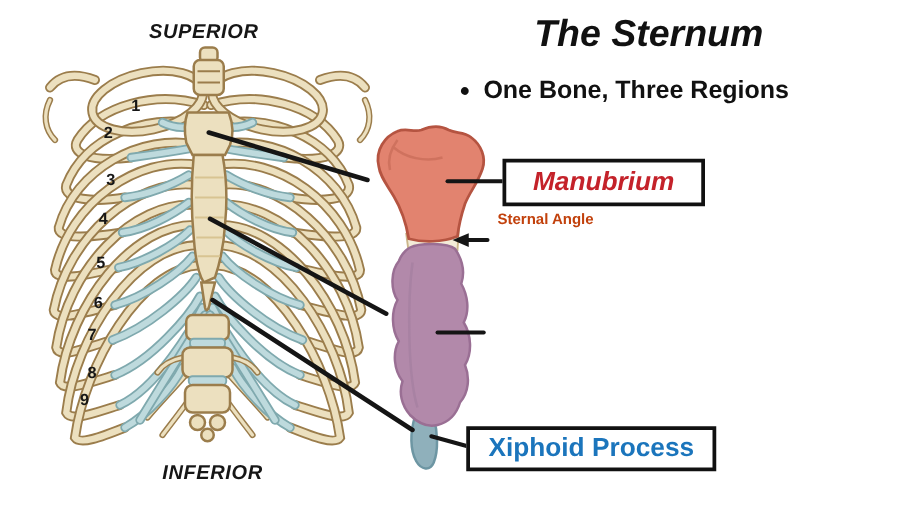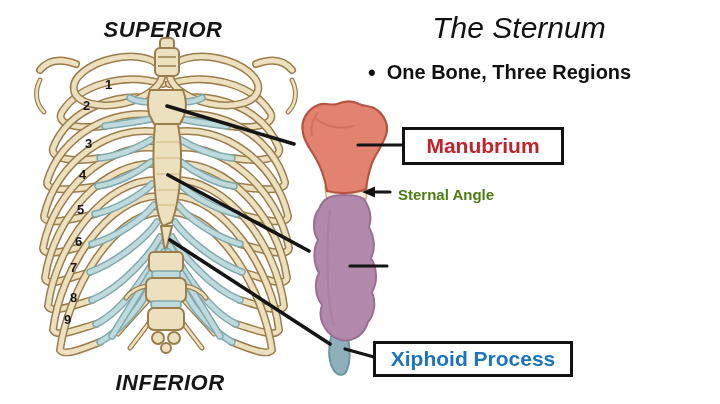--- a/index.html
+++ b/index.html
@@ -13,33 +13,33 @@
   .bone-t{fill:none;stroke:#9b7d4c;stroke-width:5;stroke-linecap:round;}
   .bone-ti{fill:none;stroke:#ece0bf;stroke-width:2.6;stroke-linecap:round;}
   .cart-o{fill:none;stroke:#7fa9ae;stroke-width:7.5;stroke-linecap:round;}
   .cart-i{fill:none;stroke:#bedadd;stroke-width:4.6;stroke-linecap:round;}
   .bonefill{fill:#ece0bf;stroke:#9b7d4c;stroke-width:2;}
   .discfill{fill:#bedadd;stroke:#7fa9ae;stroke-width:1.5;}
   .lead{stroke:#151515;stroke-width:3.6;stroke-linecap:round;}
   .lead2{stroke:#151515;stroke-width:3.2;stroke-linecap:round;}
 
   
-  .orient{position:absolute;width:140px;text-align:center;font-size:22px;font-weight:bold;
+  .orient{position:absolute;width:140px;text-align:center;font-size:16px;font-weight:bold;
           font-style:italic;color:#161616;letter-spacing:.5px;}
   .title{position:absolute;left:388px;top:11px;width:262px;text-align:center;
-         font-size:30px;font-weight:normal;font-style:italic;color:#111;}
+         font-size:30px;font-weight:bold;font-style:italic;color:#111;}
   .subtitle{position:absolute;left:368px;top:61px;display:flex;align-items:center;
             font-size:20px;font-weight:bold;color:#111;}
   .subtitle .bullet{font-size:22px;margin-right:11px;line-height:1;}
   .labelbox{position:absolute;border:3px solid #111;background:#fff;display:flex;
             align-items:center;justify-content:center;font-weight:bold;font-size:21px;}
-  .box-manubrium{left:402px;top:127px;width:156px;height:32px;color:#c4222a;}
+  .box-manubrium{left:402px;top:127px;width:156px;height:32px;color:#c4222a;font-style:italic;}
   .box-body{left:386px;top:248px;width:65px;height:30px;color:#7b3f9e;}
   .box-xiphoid{left:373px;top:341px;width:194px;height:30px;color:#1b75bc;text-align:center;}
-  .sternal-angle{position:absolute;left:398px;top:186px;font-size:15px;font-weight:bold;color:#4d7c0f;}
+  .sternal-angle{position:absolute;left:398px;top:168px;font-size:12px;font-weight:bold;color:#c2410c;}
   .ribnum{position:absolute;font-size:13px;font-weight:bold;color:#161616;}
 </style>
 </head>
 <body>
 
 <div class="stage">
 
   <svg width="720" height="404" viewBox="0 0 720 404">
     <defs>
 

